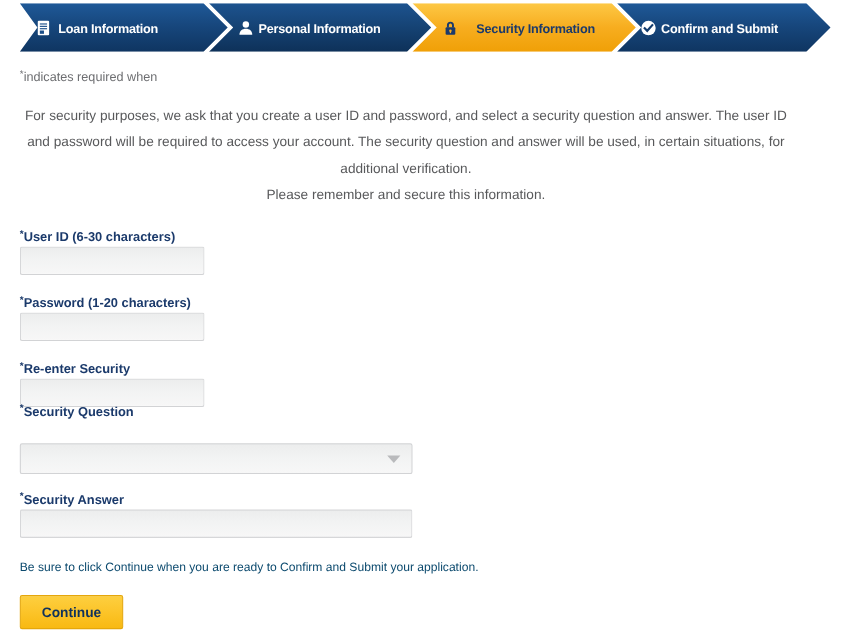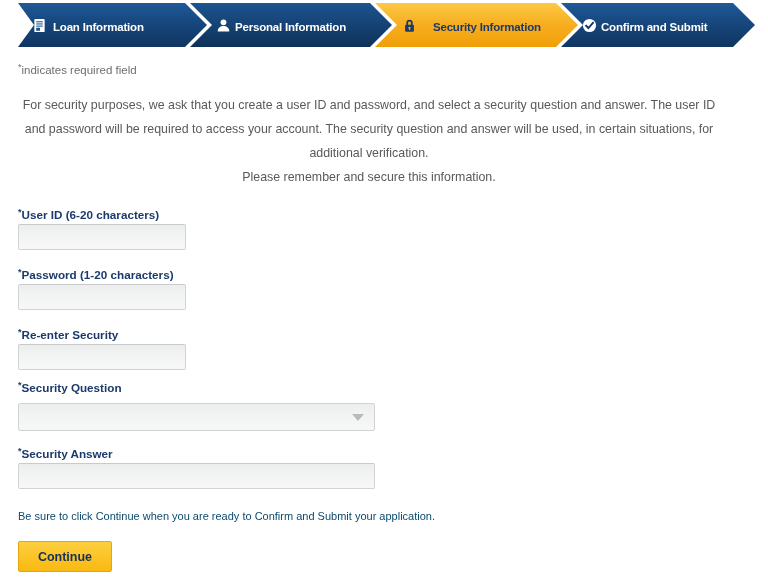--- a/index.html
+++ b/index.html
@@ -212,43 +212,43 @@
     <span class="step-icon" style="left:582px;">
       <svg width="15" height="15" viewBox="0 0 16 16">
         <circle cx="8" cy="8" r="7" fill="#ffffff"></circle>
         <path d="M4.4,8.3 L6.8,10.7 L11.7,5.2" stroke="#123c6e" stroke-width="2.1" fill="none" stroke-linecap="square"></path>
       </svg>
     </span>
     <span class="step-label inactive" style="left:601px;">Confirm and Submit</span>
   </div>
 
   <div class="required-note">
-    <span class="ast">*</span><span>indicates required field</span>
+    <span class="ast">*</span><span>indicates required when</span>
   </div>
 
   <p class="intro-para" id="intro-1" style="margin:0;">For security purposes, we ask that you create a user ID and password, and select a security question and answer. The user ID and password will be required to access your account. The security question and answer will be used, in certain situations, for additional verification.</p>
 
   <p class="intro-para" id="intro-2" style="margin:0;">Please remember and secure this information.</p>
 
   <label class="field-label" style="top:207px;">
-    <span class="ast">*</span><span>User ID (6-20 characters)</span>
+    <span class="ast">*</span><span>User ID (6-30 characters)</span>
   </label>
   <input class="text-input w-short" style="top: 224px;" type="text" value="" placeholder="">
 
   <label class="field-label" style="top:267px;">
     <span class="ast">*</span><span>Password (1-20 characters)</span>
   </label>
   <input class="text-input w-short" style="top: 284px;" type="password" value="" placeholder="">
 
   <label class="field-label" style="top:327px;">
     <span class="ast">*</span><span>Re-enter Security</span>
   </label>
   <input class="text-input w-short" style="top: 344px;" type="password" value="" placeholder="">
 
-  <label class="field-label" style="top:380px;">
+  <label class="field-label" style="top:366px;">
     <span class="ast">*</span><span>Security Question</span>
   </label>
   <div class="select-wrap" style="top:403px;">
     <select class="select-box">
       <option></option>
     </select>
     <span class="select-arrow"></span>
   </div>
 
   <label class="field-label" style="top:446px;">

